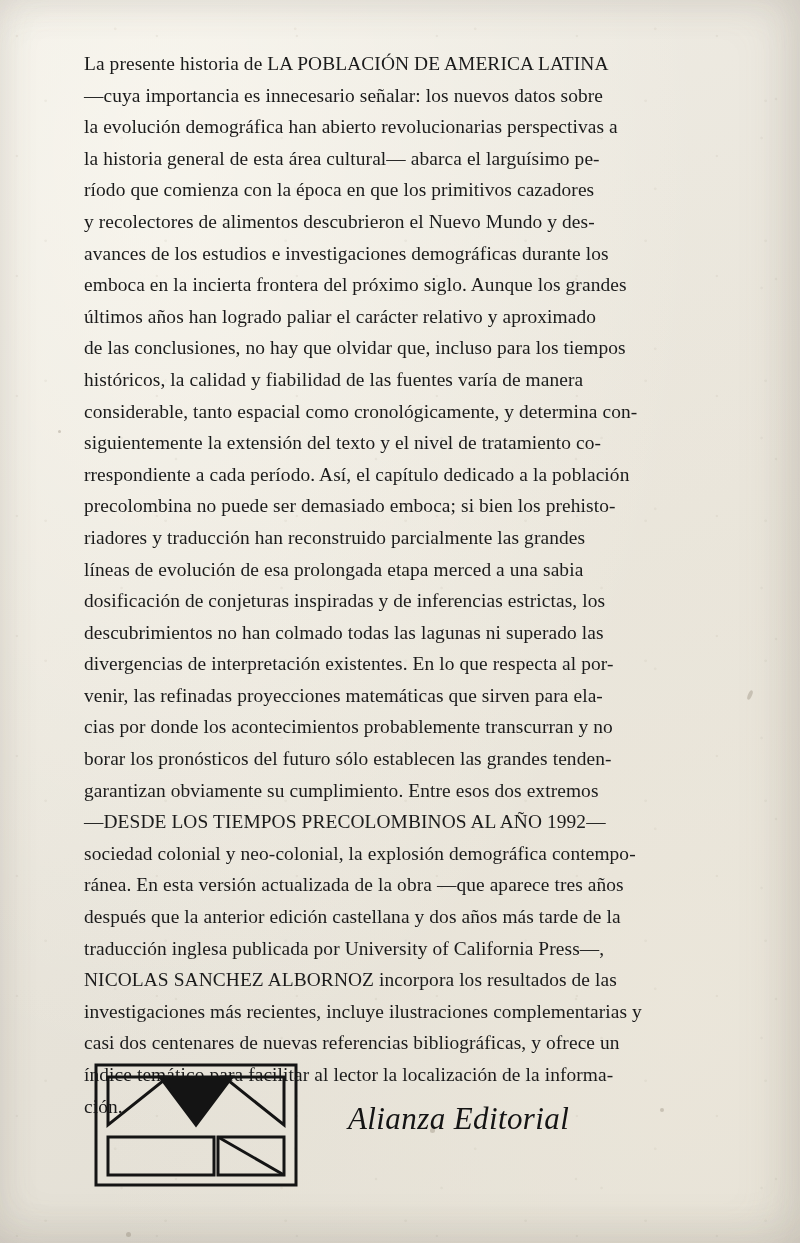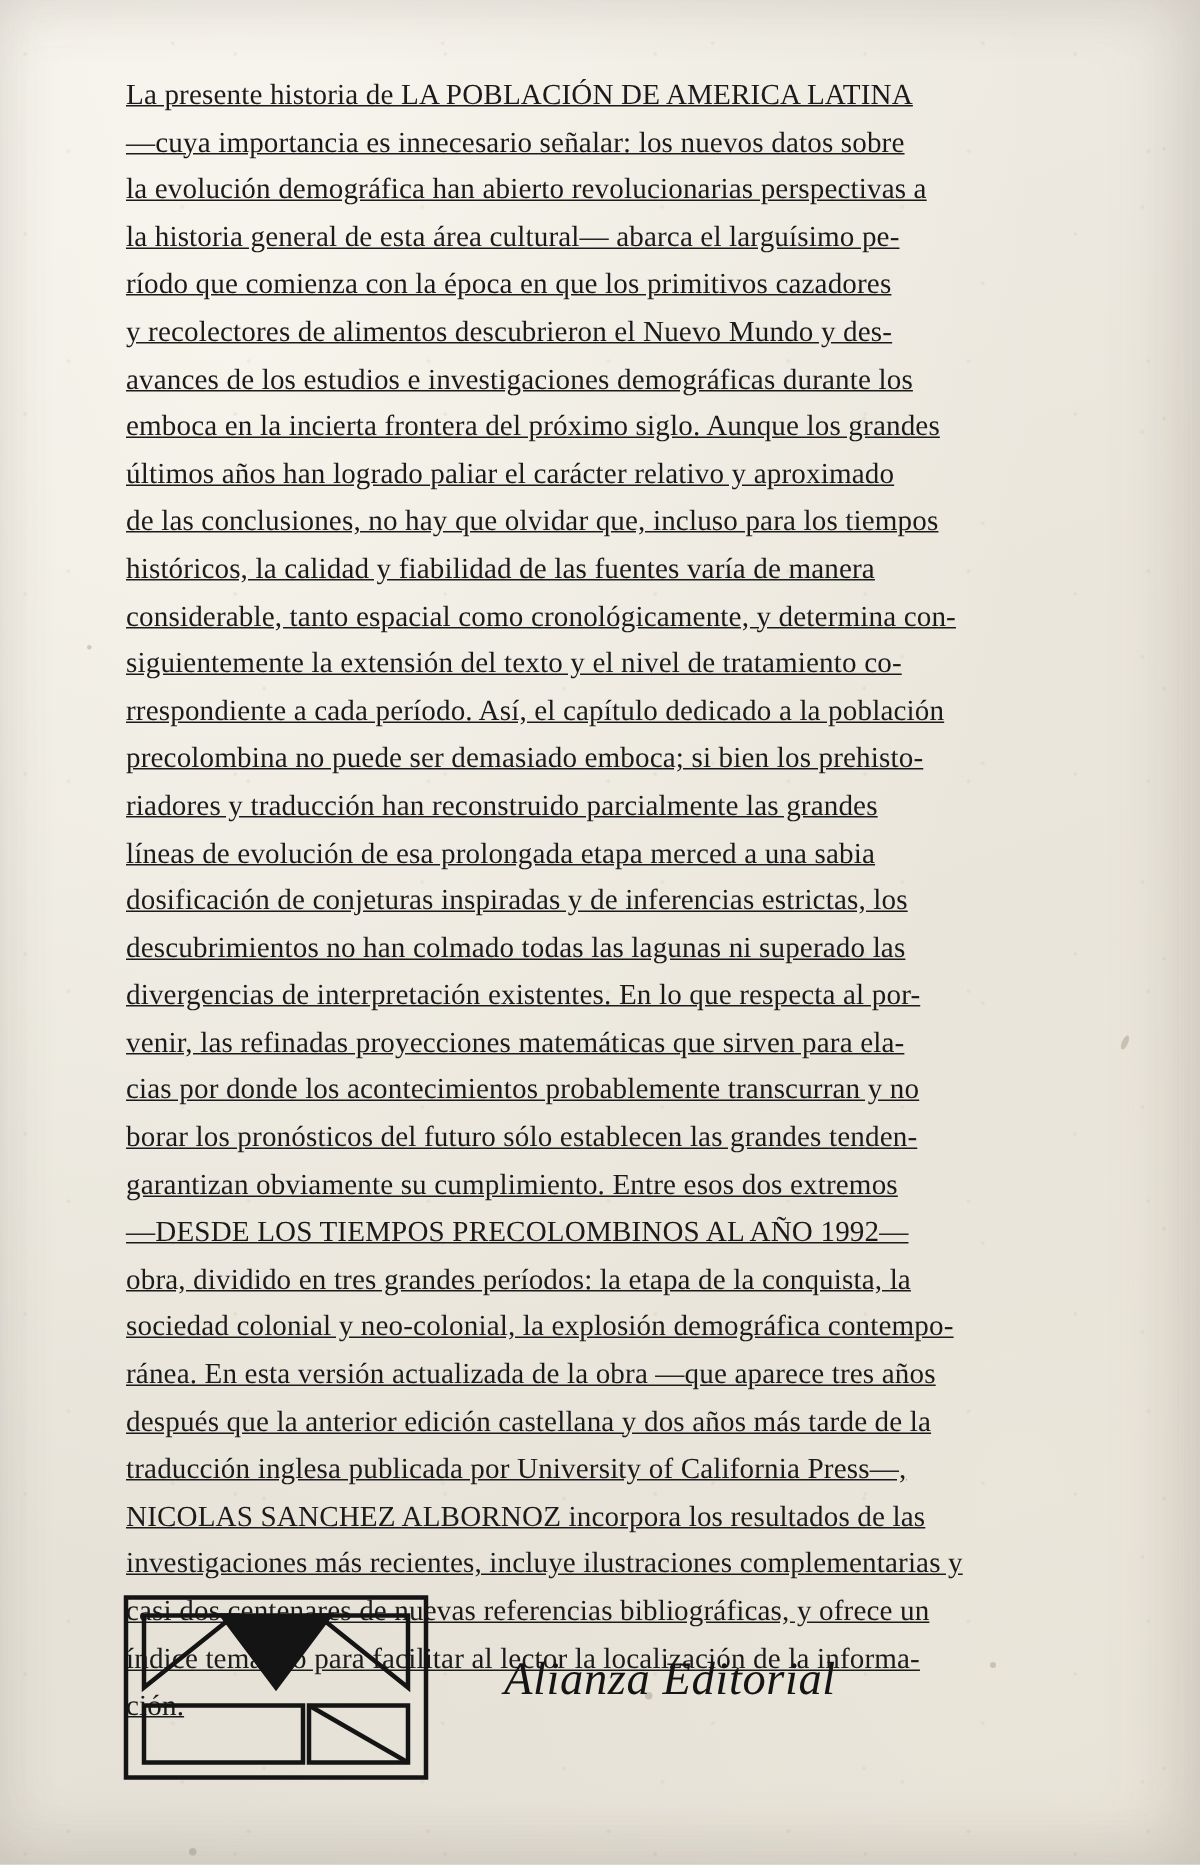--- a/index.html
+++ b/index.html
@@ -56,25 +56,24 @@
     color: #1b1b1b;
     text-align: justify;
     text-justify: inter-word;
     letter-spacing: 0.1px;
   }
   .blurb p {
     margin: 0;
   }
   .blurb .line {
     display: block;
-    text-decoration: underline;
   }
   .logo-area {
     position: absolute;
-    left: 76px;
+    left: 88px;
     top: 1057px;
     width: 632px;
     height: 136px;
   }
   .logo-box {
     position: absolute;
     left: 6px;
     top: 6px;
     width: 204px;
     height: 124px;
@@ -129,21 +128,20 @@
       <span class="line">riadores y traducción han reconstruido parcialmente las grandes</span>
       <span class="line">líneas de evolución de esa prolongada etapa merced a una sabia</span>
       <span class="line">dosificación de conjeturas inspiradas y de inferencias estrictas, los</span>
       <span class="line">descubrimientos no han colmado todas las lagunas ni superado las</span>
       <span class="line">divergencias de interpretación existentes. En lo que respecta al por-</span>
       <span class="line">venir, las refinadas proyecciones matemáticas que sirven para ela-</span>
       <span class="line">cias por donde los acontecimientos probablemente transcurran y no</span>
       <span class="line">borar los pronósticos del futuro sólo establecen las grandes tenden-</span>
       <span class="line">garantizan obviamente su cumplimiento. Entre esos dos extremos</span>
       <span class="line">—DESDE LOS TIEMPOS PRECOLOMBINOS AL AÑO 1992—</span>
-      <span class="line">obra, dividido en tres grandes períodos: la etapa de la conquista, la</span>
       <span class="line">sociedad colonial y neo-colonial, la explosión demográfica contempo-</span>
       <span class="line">ránea. En esta versión actualizada de la obra —que aparece tres años</span>
       <span class="line">después que la anterior edición castellana y dos años más tarde de la</span>
       <span class="line">traducción inglesa publicada por University of California Press—,</span>
       <span class="line">NICOLAS SANCHEZ ALBORNOZ incorpora los resultados de las</span>
       <span class="line">investigaciones más recientes, incluye ilustraciones complementarias y</span>
       <span class="line">casi dos centenares de nuevas referencias bibliográficas, y ofrece un</span>
       <span class="line">índice temático para facilitar al lector la localización de la informa-</span>
       <span class="line">ción.</span>
     </p>

